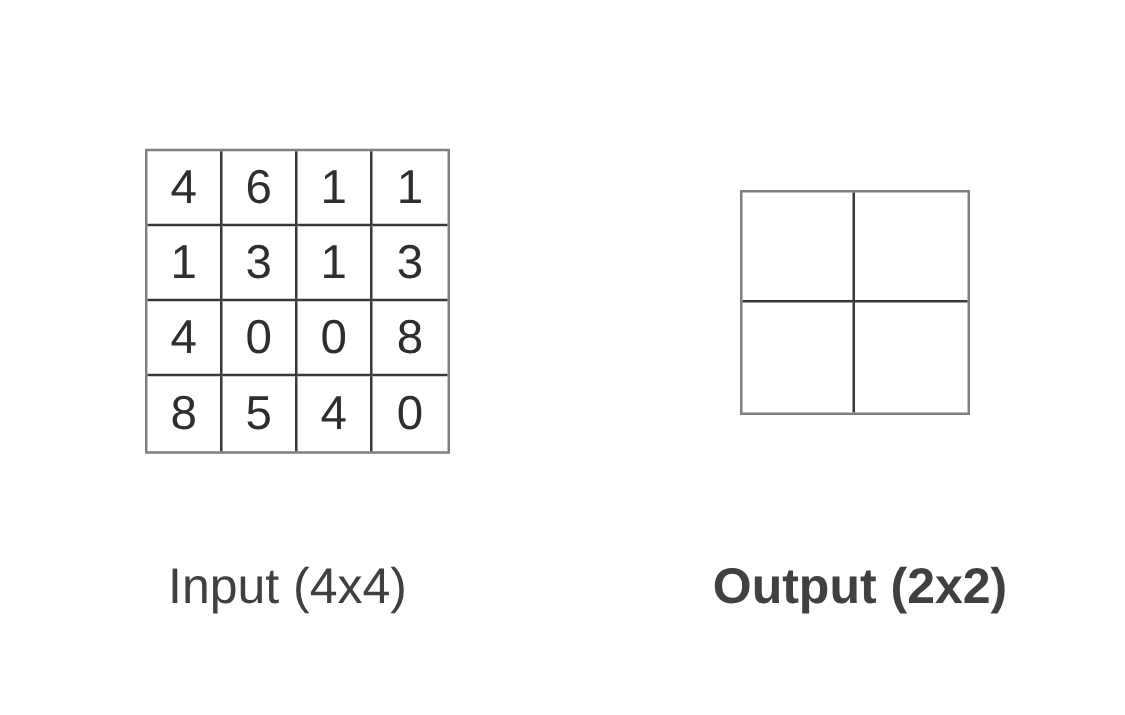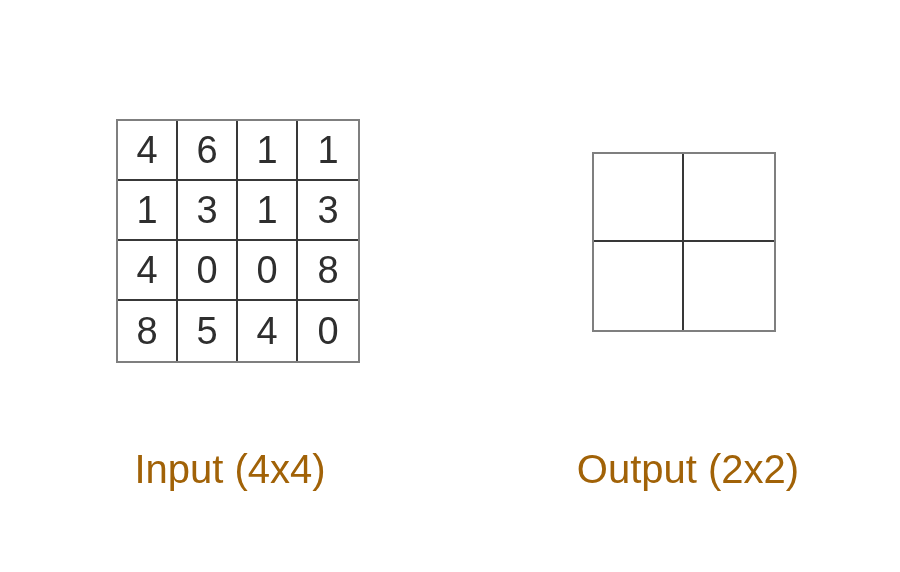--- a/index.html
+++ b/index.html
@@ -52,25 +52,25 @@
   .g2 .cell:nth-child(2n) { border-right: none; }
   .g2 .cell:nth-child(n+3) { border-bottom: none; }
 
   .grid-label {
     position: absolute;
     top: 449px;
     width: 240px;
     text-align: center;
     font-size: 40px;
     line-height: 1;
-    color: #a16207;
+    color: #404040;
     white-space: nowrap;
   }
   .input-label { left: 110px; }
-  .output-label { left: 568px; }
+  .output-label { left: 568px; font-weight: bold; }
 </style>
 </head>
 <body>
 
 <div class="stage">
 
   <div class="grid g4">
       <div class="cell">4</div>
       <div class="cell">6</div>
       <div class="cell">1</div>

